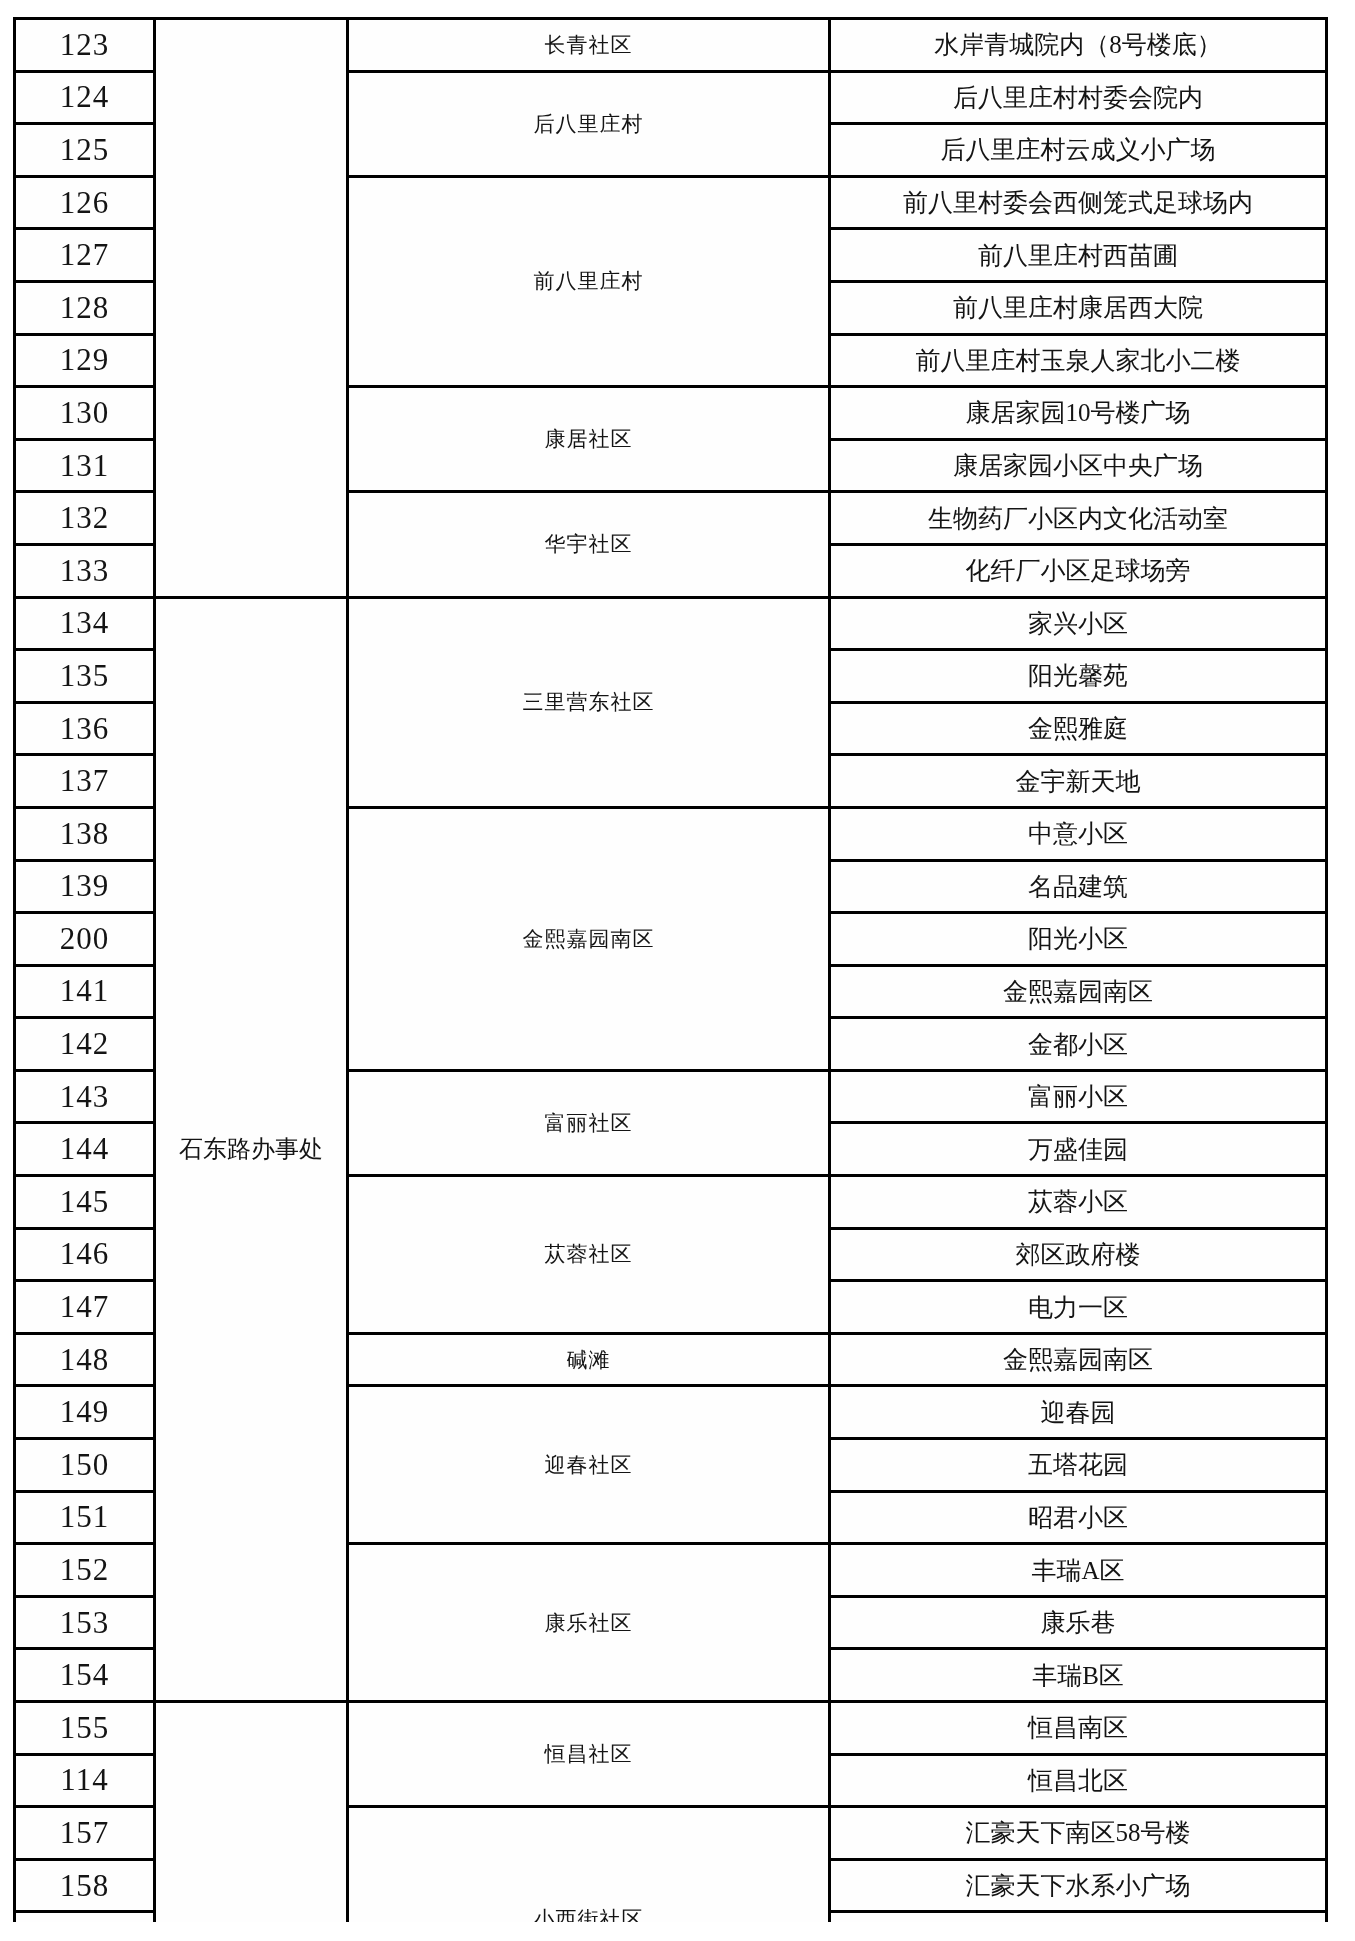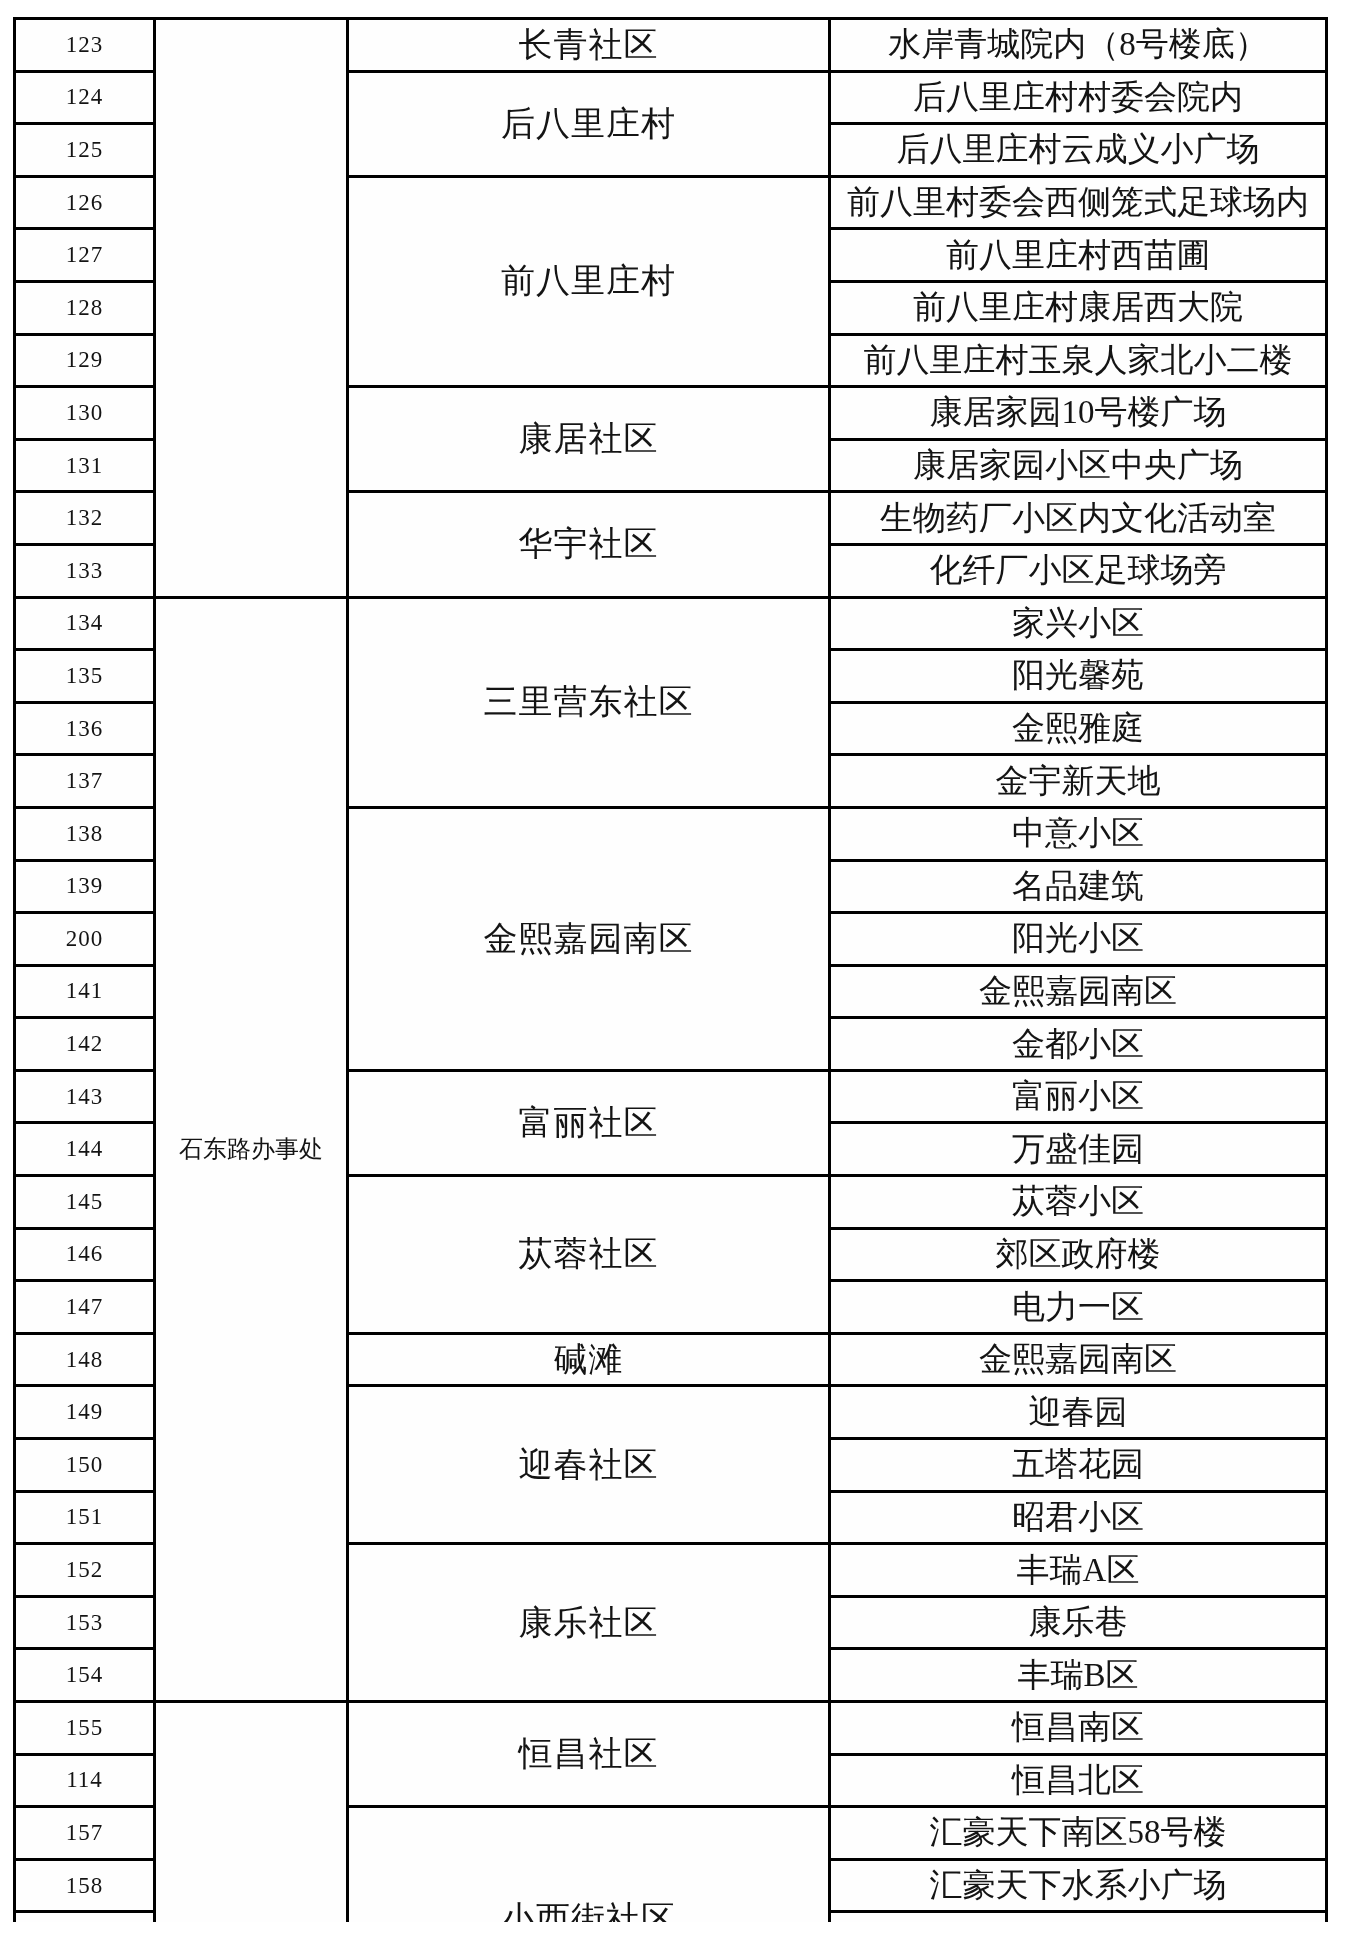--- a/index.html
+++ b/index.html
@@ -35,33 +35,33 @@
   table.doc-table td {
     border: 3px solid #000000;
     text-align: center;
     vertical-align: middle;
     padding: 0;
     overflow: hidden;
     color: #141414;
     background: #fefefe;
   }
   td.c-num {
-    font-size: 23px;
+    font-size: 31px;
     letter-spacing: 1px;
   }
   td.c-office {
     font-size: 24px;
     letter-spacing: 0px;
   }
   td.c-comm {
-    font-size: 34px;
+    font-size: 21px;
     letter-spacing: 1px;
   }
   td.c-loc {
-    font-size: 33px;
+    font-size: 25px;
     letter-spacing: 0px;
   }
   tr.data-row {
     height: 52.6px;
   }
   tr.partial-row {
     height: 120px;
   }
 </style>
 </head>

